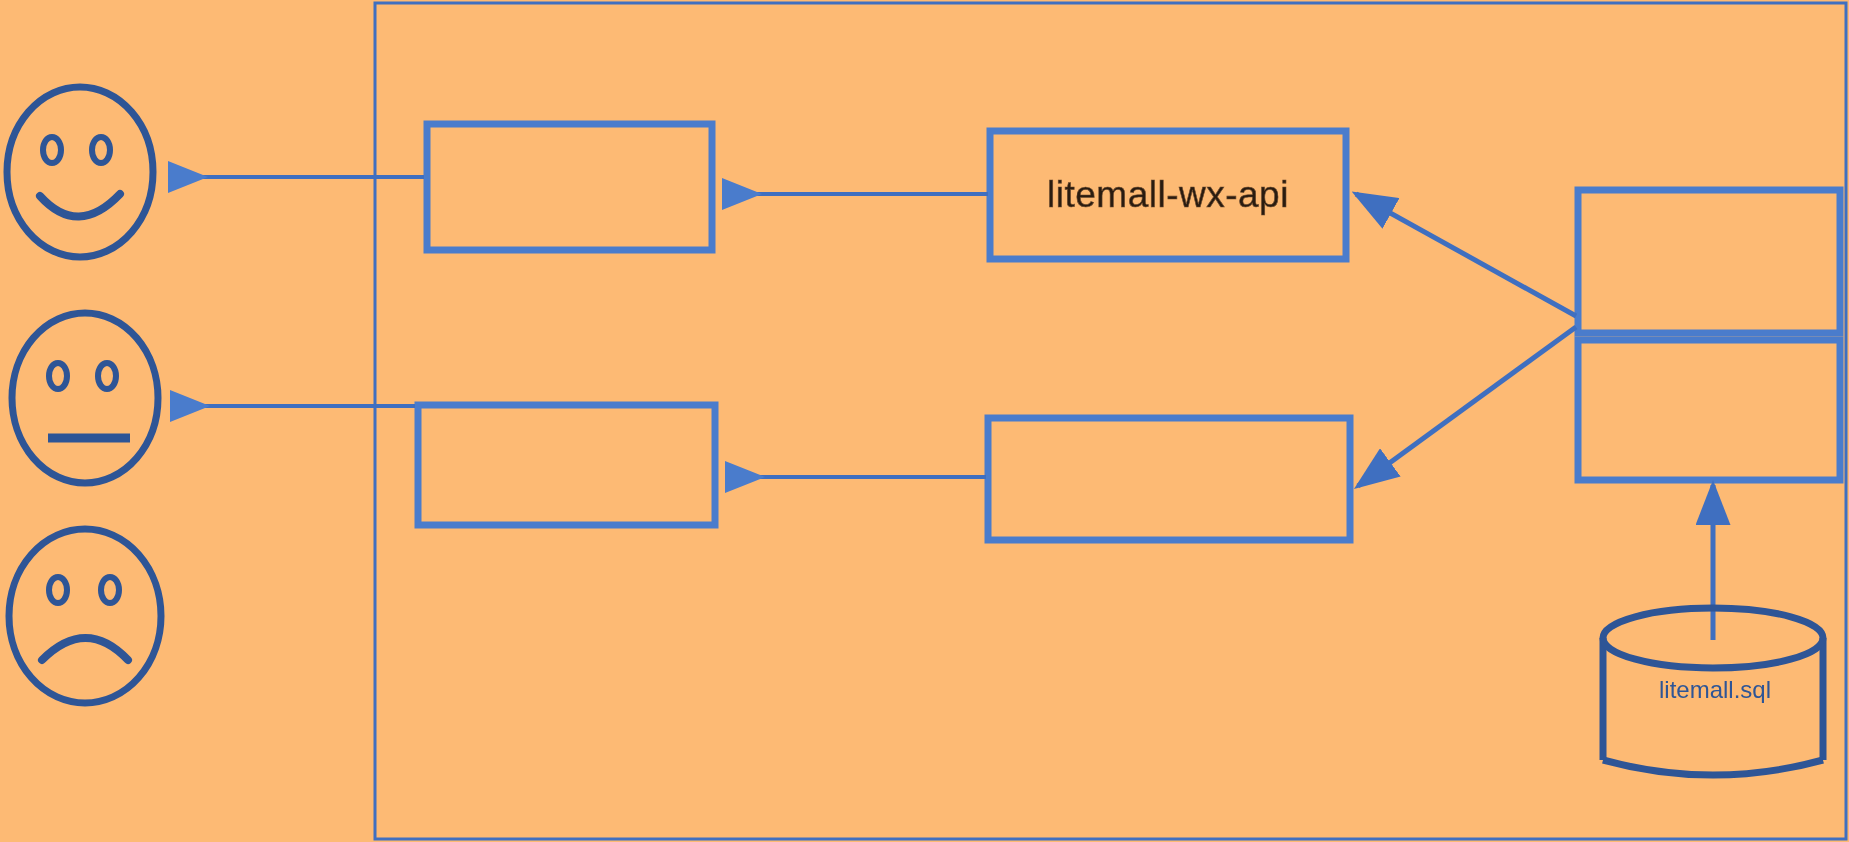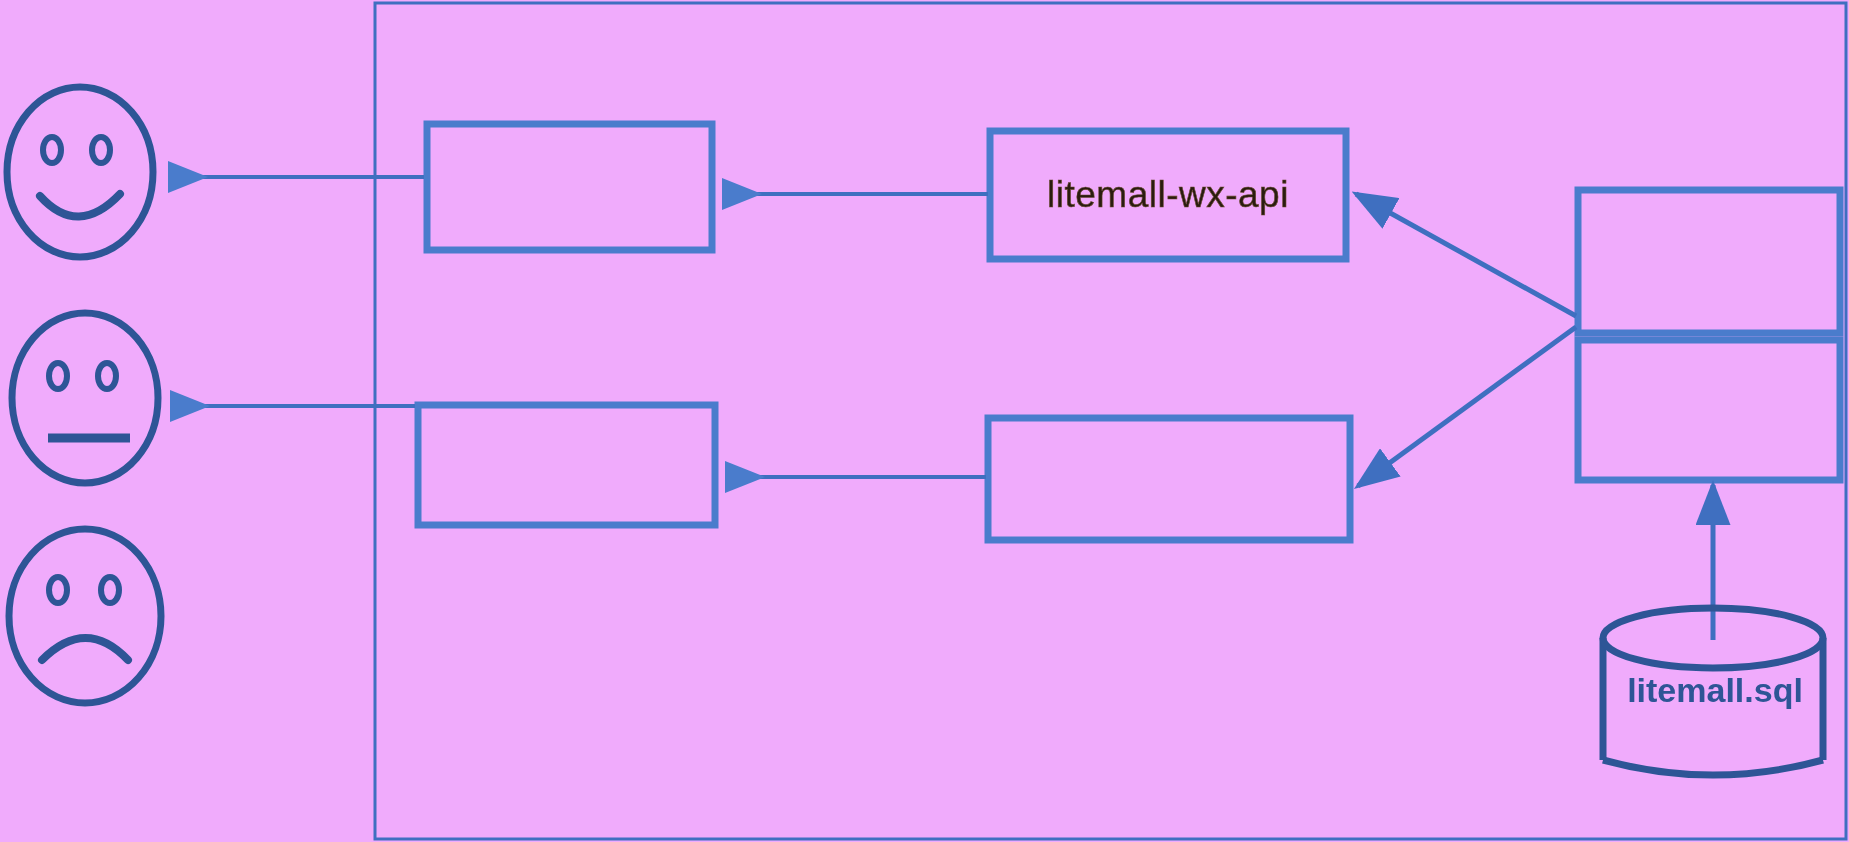--- a/index.html
+++ b/index.html
@@ -4,21 +4,21 @@
 <style>
   html, body {
     margin: 0;
     padding: 0;
     background: #000000;
   }
   #stage {
     position: relative;
     width: 1849px;
     height: 842px;
-    background: #f0abfc;
+    background: #fdba74;
     overflow: hidden;
     font-family: "Liberation Sans", sans-serif;
   }
   #diagram-svg {
     position: absolute;
     left: 0;
     top: 0;
     width: 1849px;
     height: 842px;
   }
@@ -40,22 +40,22 @@
     font-weight: 400;
     color: #2a1c10;
     -webkit-text-stroke: 0.6px #6b4a2e;
     letter-spacing: 0.5px;
   }
   .label-sql {
     left: 1600px;
     top: 660px;
     width: 230px;
     height: 60px;
-    font-size: 34px;
-    font-weight: 700;
+    font-size: 24px;
+    font-weight: 400;
     color: #2e5596;
     letter-spacing: 0px;
   }
 </style>
 </head>
 <body>
 
 <div id="stage">
 
   <svg id="diagram-svg" viewBox="0 0 1849 842">

